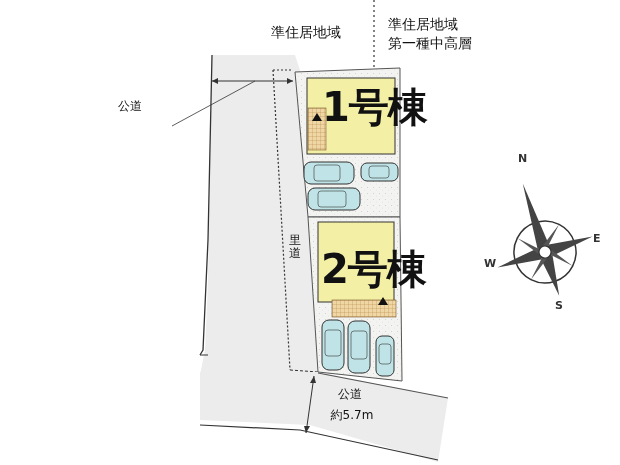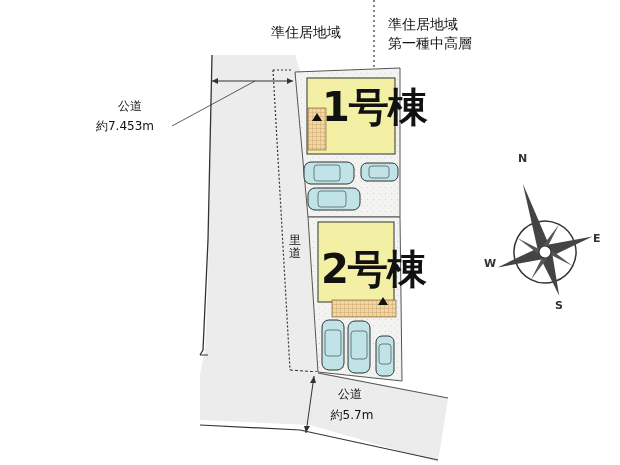--- a/index.html
+++ b/index.html
@@ -117,21 +117,20 @@
       <polygon points="-22,-22 -4,-4 0,0 -6,1" fill="#555"></polygon>
       <circle r="6" fill="#fff" stroke="#333" stroke-width="1.2"></circle>
     </g>
   </svg>
 
   <div class="lbl lbl-zone" style="left:271px;top:25px;">準住居地域</div>
   <div class="lbl lbl-zone" style="left:388px;top:17px;">準住居地域</div>
   <div class="lbl lbl-zone" style="left:388px;top:36px;">第一種中高層</div>
 
   <div class="lbl lbl-road" style="left:100px;top:100px;width:60px;">公道</div>
-  <div class="lbl lbl-road" style="left:70px;top:120px;width:110px;">約7.453m</div>
 
   <div class="lbl lbl-satomichi" style="left:286px;top:234px;">里道</div>
 
   <div class="lbl lbl-road" style="left:325px;top:388px;width:50px;">公道</div>
   <div class="lbl lbl-road" style="left:312px;top:409px;width:80px;">約5.7m</div>
 
   <div class="lbl lbl-bldg" style="left:322px;top:86px;">1号棟</div>
   <div class="lbl lbl-bldg" style="left:321px;top:248px;">2号棟</div>
 
   <div class="lbl lbl-compass" style="left:518px;top:153px;">N</div>

